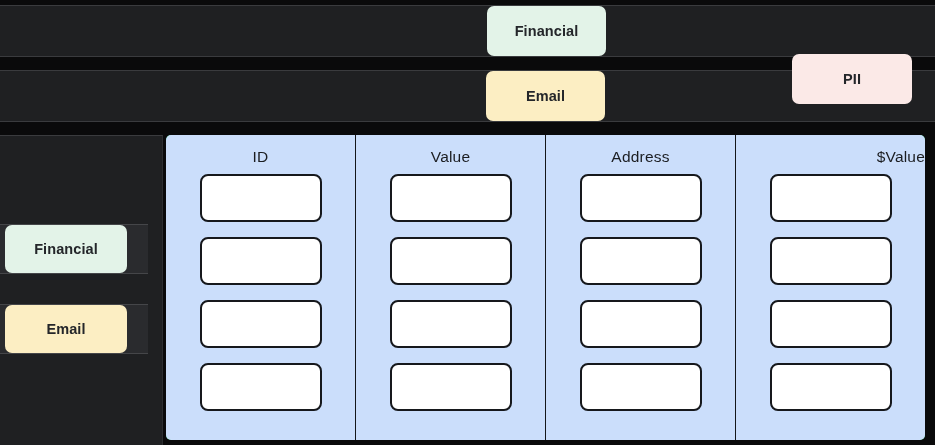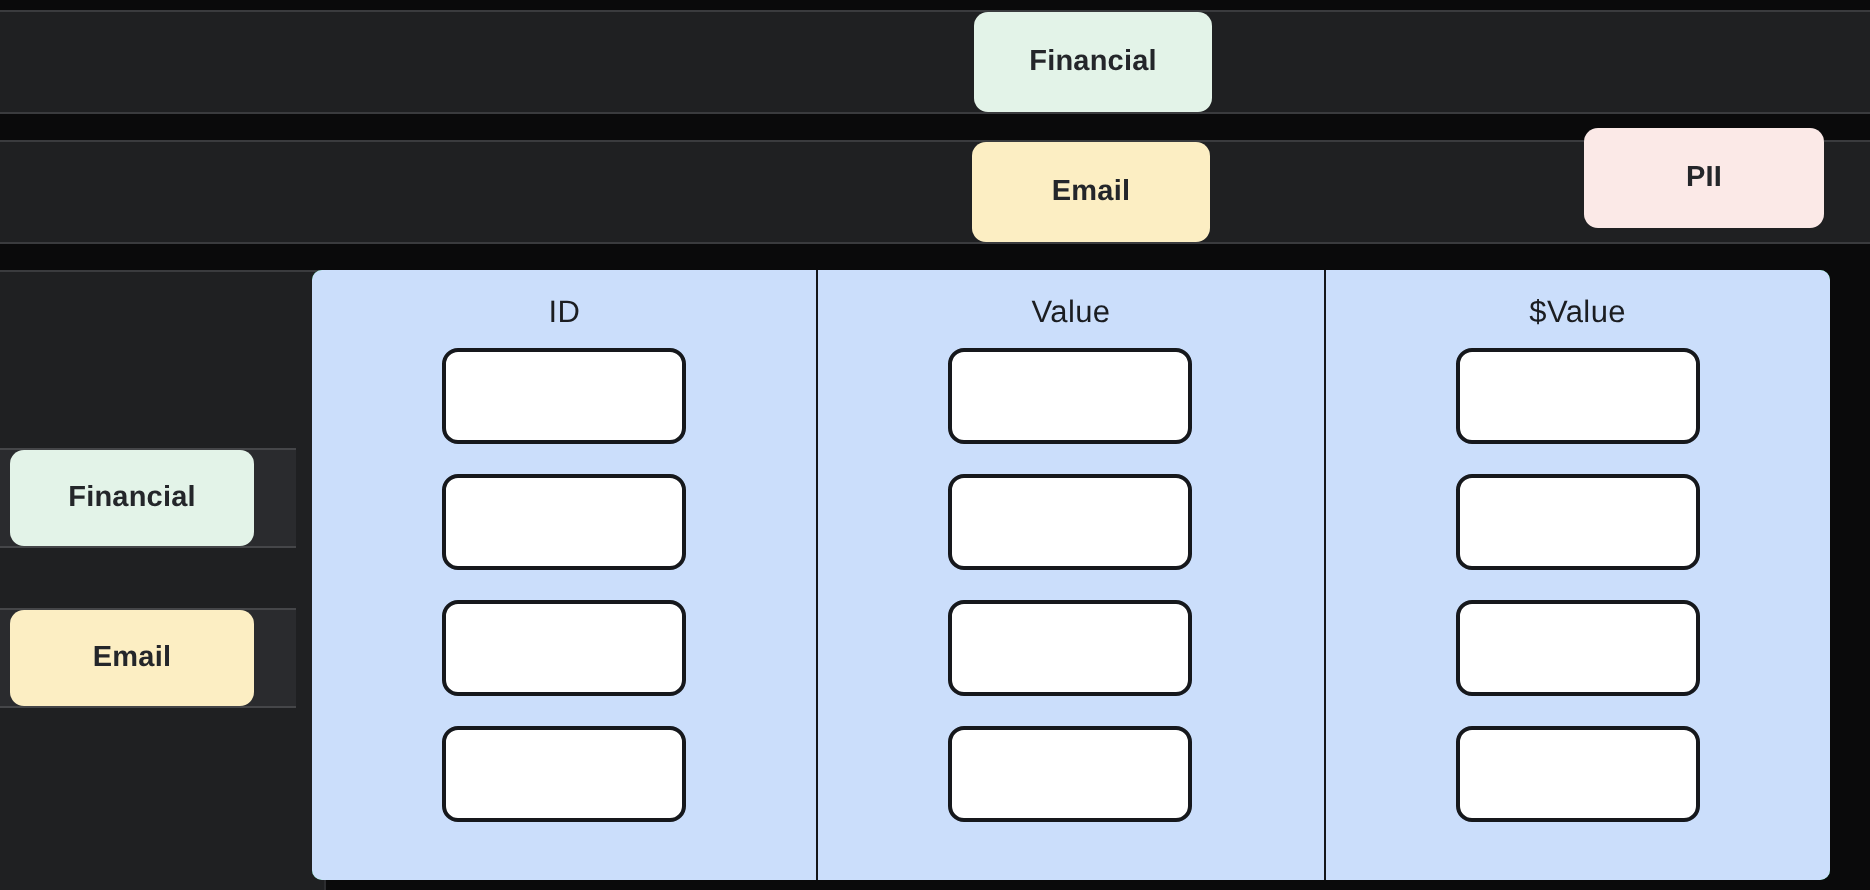--- a/index.html
+++ b/index.html
@@ -64,40 +64,40 @@
     border-top: 1px solid #454649;
     border-bottom: 1px solid #454649;
     box-sizing: border-box;
     left: 0;
     width: 148px;
   }
 
   
   #table-panel {
     position: absolute;
-    left: 156px;
+    left: 166px;
     top: 135px;
     width: 759px;
     height: 305px;
     display: flex;
     background: #22c55e;
     border-radius: 5px;
     overflow: hidden;
   }
   .col {
     position: relative;
     flex: 1 1 0;
     background: #cbdefb;
     box-sizing: border-box;
     display: flex;
     flex-direction: column;
     align-items: center;
     border-right: 1.5px solid #14161a;
   }
-  .col:last-child { border-right: none; }
+  .col:last-child { border-right: none; align-items: flex-end; }
 
   .col-header {
     margin-top: 13px;
     margin-bottom: 8px;
     font-size: 15.5px;
     color: #1b1d21;
     font-weight: normal;
     letter-spacing: .2px;
     white-space: nowrap;
     user-select: none;
@@ -129,21 +129,21 @@
   <div class="strip" style="left:0; top:70px; width:935px; height:52px;"></div>
 
   <div class="chip" style="left:487px; top:6px; width:119px; height:50px; background:#e3f3e8;">
     <span>Financial</span>
   </div>
 
   <div class="chip" style="left:486px; top:71px; width:119px; height:50px; background:#fceec3;">
     <span>Email</span>
   </div>
 
-  <div class="chip" style="left:792px; top:64px; width:120px; height:50px; background:#fbe9e7;">
+  <div class="chip" style="left:792px; top:54px; width:120px; height:50px; background:#fbe9e7;">
     <span>PII</span>
   </div>
 
   <div id="sidebar">
 
     <div class="side-strip" style="top:88px; height:50px;"></div>
     <div class="side-strip" style="top:168px; height:50px;"></div>
 
     <div class="chip" style="left:5px; top:89px; width:122px; height:48px; background:#e3f3e8;">
       <span>Financial</span>
@@ -170,20 +170,29 @@
     <div class="col">
       <div class="col-header">Value</div>
       <div class="cells">
         <div class="cell"></div>
         <div class="cell"></div>
         <div class="cell"></div>
         <div class="cell"></div>
       </div>
     </div>
 
+    <div class="col">
+      <div class="col-header">Address</div>
+      <div class="cells">
+        <div class="cell"></div>
+        <div class="cell"></div>
+        <div class="cell"></div>
+        <div class="cell"></div>
+      </div>
+    </div>
 
     <div class="col">
       <div class="col-header">$Value</div>
       <div class="cells">
         <div class="cell"></div>
         <div class="cell"></div>
         <div class="cell"></div>
         <div class="cell"></div>
       </div>
     </div>

